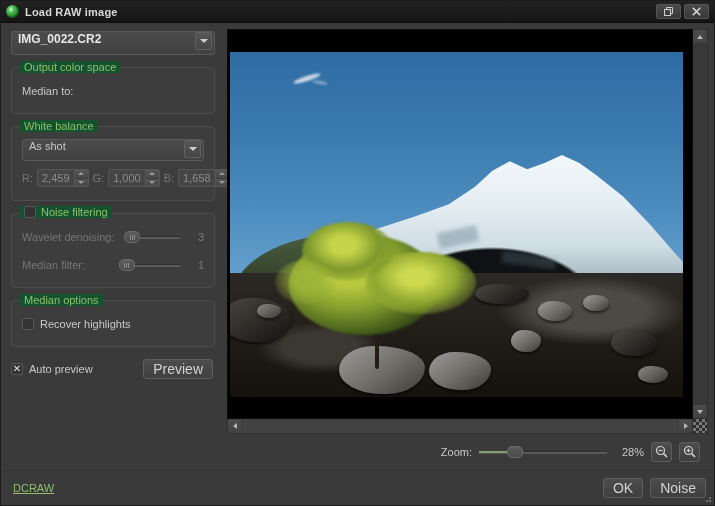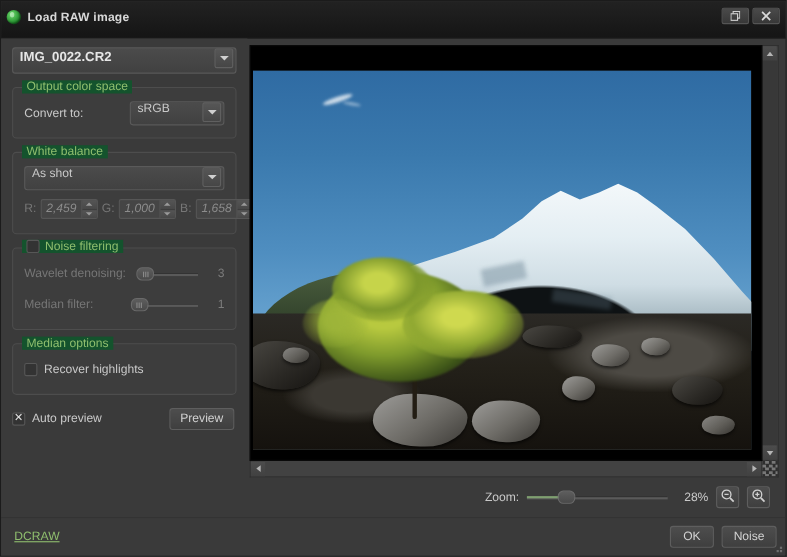--- a/index.html
+++ b/index.html
@@ -20,22 +20,22 @@
     background: #3a3a3a;
     border: 1px solid #1b1b1b;
     box-sizing: border-box;
     display: flex; flex-direction: column;
   }
   
   #titlebar {
     height: 21px; min-height: 21px;
     background: linear-gradient(#222222, #151515);
     border-bottom: 1px solid #0d0d0d;
-    display: flex; align-items: flex-end;
-    padding: 0 2px 12px 5px;
+    display: flex; align-items: center;
+    padding: 0 2px 0 5px;
     position: relative;
   }
   #app-icon {
     width: 13px; height: 13px;
     border-radius: 50%;
     background: radial-gradient(circle at 35% 30%, #6ddb6d, #1f8a2a 70%, #0c5214);
     box-shadow: inset -1px -1px 2px rgba(0,0,0,.5);
     margin-right: 6px;
     position: relative;
   }
@@ -170,21 +170,20 @@
     border-radius: 2px;
     display: flex; align-items: center;
     box-sizing: border-box;
     width: 54px;
   }
   .spin .spin-val {
     flex: 1; padding: 0 4px;
     color: #8c8c8c; font-size: 11px;
     text-align: right;
     overflow: hidden;
-    font-style: italic;
   }
   .spin .spin-btns {
     width: 13px; height: 16px;
     display: flex; flex-direction: column;
     border-left: 1px solid #565656;
   }
   .spin .spin-btns div {
     flex: 1;
     background: linear-gradient(#555, #484848);
     display: flex; align-items: center; justify-content: center;
@@ -243,21 +242,21 @@
   }
   #auto-preview-wrap { display: flex; align-items: center; }
   .btn {
     height: 20px;
     min-width: 50px;
     padding: 0 9px;
     background: linear-gradient(#4d4d4d, #3f3f3f);
     border: 1px solid #5e5e5e;
     border-radius: 3px;
     color: #d2d2d2;
-    font-size: 11px;
+    font-size: 14px;
     display: inline-flex; align-items: center; justify-content: center;
     box-sizing: border-box;
   }
   
   #right-panel {
     flex: 1;
     display: flex; flex-direction: column;
     background: #3a3a3a;
     padding: 6px 6px 0 2px;
     box-sizing: border-box;
@@ -470,27 +469,21 @@
       <div class="combo" id="file-combo">
         <div class="combo-val">IMG_0022.CR2</div>
         <div class="combo-arrow">
             <i class="tri-down"></i>
           </div>
       </div>
 
       <div class="group">
         <div class="group-title">Output color space</div>
         <div class="row">
-          <span class="lbl" style="width:96px">Convert to:</span>
-          <div class="combo" style="flex:1">
-            <div class="combo-val">sRGB</div>
-            <div class="combo-arrow">
-                <i class="tri-down"></i>
-              </div>
-          </div>
+          <span class="lbl" style="width:96px">Median to:</span>
         </div>
       </div>
 
       <div class="group">
         <div class="group-title">White balance</div>
         <div class="row">
           <div class="combo" style="flex:1">
             <div class="combo-val">As shot</div>
             <div class="combo-arrow">
                 <i class="tri-down"></i>

